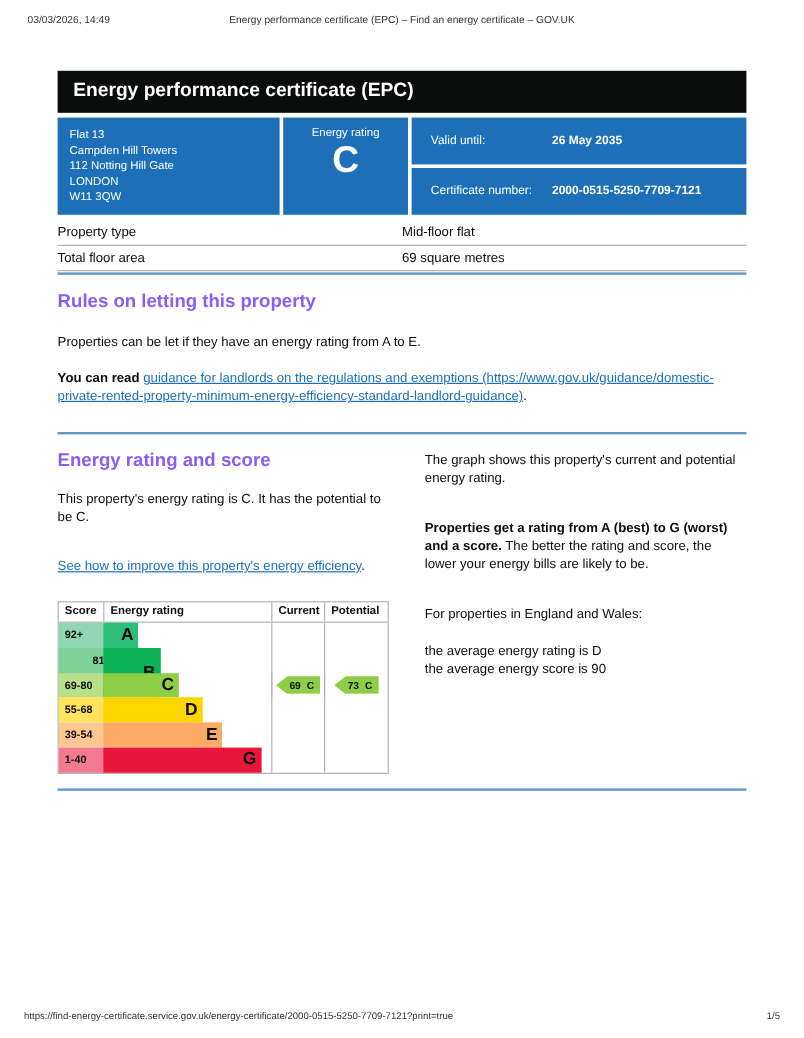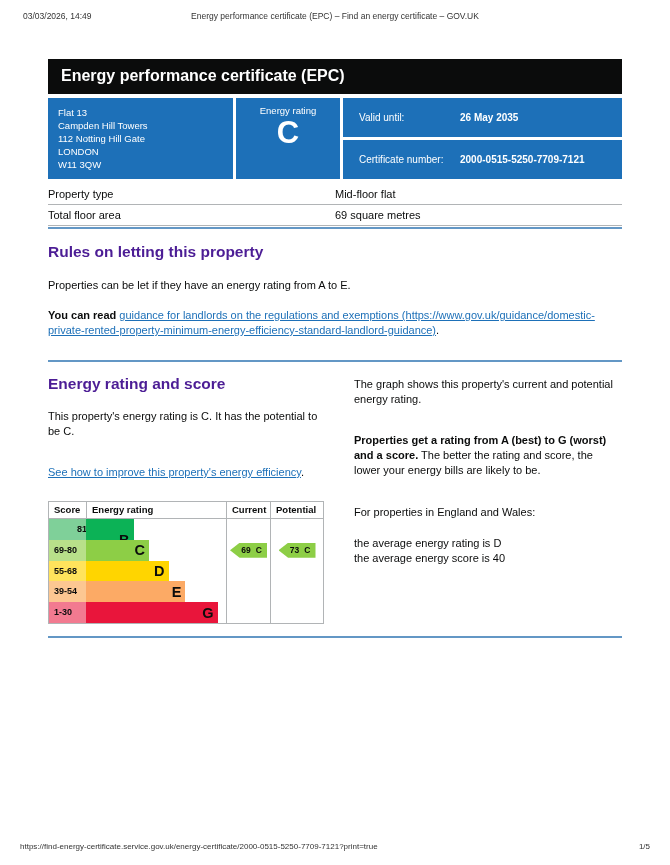--- a/index.html
+++ b/index.html
@@ -34,21 +34,21 @@
   .drow .dval { font-weight:700; }
   
   .kv-table { margin-top:8px; font-size:11px; }
   .kv-row { display:flex; border-bottom:1px solid var(--border-gray,#b1b4b6); padding:4px 0 4px; }
   .kv-label { width:287px; }
   
   .rule { border:none; border-top:2px solid var(--rule-blue,#6397c5); }
   .rule-1 { margin-top:1px; }
   .rule-2 { margin-top:22px; }
   .rule-3 { margin-top:12px; }
-  h2 { font-size:15.5px; font-weight:700; color:#4c1d95; }
+  h2 { font-size:15.5px; font-weight:700; color:#8b5cf6; }
   .rules-section h2 { margin-top:14px; }
   p { font-size:11px; line-height:15px; }
   .p-letting { margin-top:17px; }
   .p-read { margin-top:15px; width:560px; }
   a { color:var(--link-blue,#1d70b8); text-decoration:underline; }
   b { font-weight:700; }
   
   .two-col { margin-top:13px; display:grid; grid-template-columns:292px 1fr; column-gap:14px; }
   .col-left .p-rating { margin-top:16px; width:270px; }
   .col-left .p-improve { margin-top:26px; width:270px; }
@@ -143,20 +143,30 @@
 
       <div class="epc-chart">
         <div class="epc-hrow">
           <div class="epc-hcell">Score</div>
           <div class="epc-hcell bl">Energy rating</div>
           <div class="epc-hcell bl">Current</div>
           <div class="epc-hcell bl">Potential</div>
         </div>
         <div>
             <div class="epc-row">
+              <div class="epc-score" style="background: rgb(143, 214, 177);">92+</div>
+              <div class="epc-bar-cell">
+                <div class="epc-bar" style="width: 21%; background: rgb(45, 190, 120);">
+                  <span class="epc-letter">A</span>
+                </div>
+              </div>
+              <div class="epc-side bl"></div>
+              <div class="epc-side bl"></div>
+            </div>
+            <div class="epc-row">
               <div class="epc-score" style="background: rgb(127, 208, 153); padding-left: 28px;">81-91</div>
               <div class="epc-bar-cell">
                 <div class="epc-bar" style="width: 34%; background: rgb(12, 178, 86);">
                   <span class="epc-letter">B</span>
                 </div>
               </div>
               <div class="epc-side bl"></div>
               <div class="epc-side bl"></div>
             </div>
             <div class="epc-row">
@@ -193,21 +203,21 @@
               <div class="epc-score" style="background: rgb(252, 199, 146);">39-54</div>
               <div class="epc-bar-cell">
                 <div class="epc-bar" style="width: 71%; background: rgb(252, 170, 101);">
                   <span class="epc-letter">E</span>
                 </div>
               </div>
               <div class="epc-side bl"></div>
               <div class="epc-side bl"></div>
             </div>
             <div class="epc-row">
-              <div class="epc-score" style="background: rgb(242, 122, 144);">1-30</div>
+              <div class="epc-score" style="background: rgb(242, 122, 144);">1-40</div>
               <div class="epc-bar-cell">
                 <div class="epc-bar" style="width: 94%; background: rgb(233, 21, 59);">
                   <span class="epc-letter">G</span>
                 </div>
               </div>
               <div class="epc-side bl"></div>
               <div class="epc-side bl"></div>
             </div>
           </div>
       </div>
@@ -215,21 +225,21 @@
 
     <div class="col-right">
       <p class="p1">The graph shows this property's current and potential energy rating.</p>
       <p class="p2">
         <b>Properties get a rating from A (best) to G (worst) and a score.</b>
         <span>The better the rating and score, the lower your energy bills are likely to be.</span>
       </p>
       <p class="p3">For properties in England and Wales:</p>
       <p class="avg">
         <span>the average energy rating is D</span><br>
-        <span>the average energy score is 40</span>
+        <span>the average energy score is 90</span>
       </p>
     </div>
   </div>
 
   <hr class="rule rule-3">
 
 </div>
 
 <div class="print-footer">
   <span>https://find-energy-certificate.service.gov.uk/energy-certificate/2000-0515-5250-7709-7121?print=true</span>

